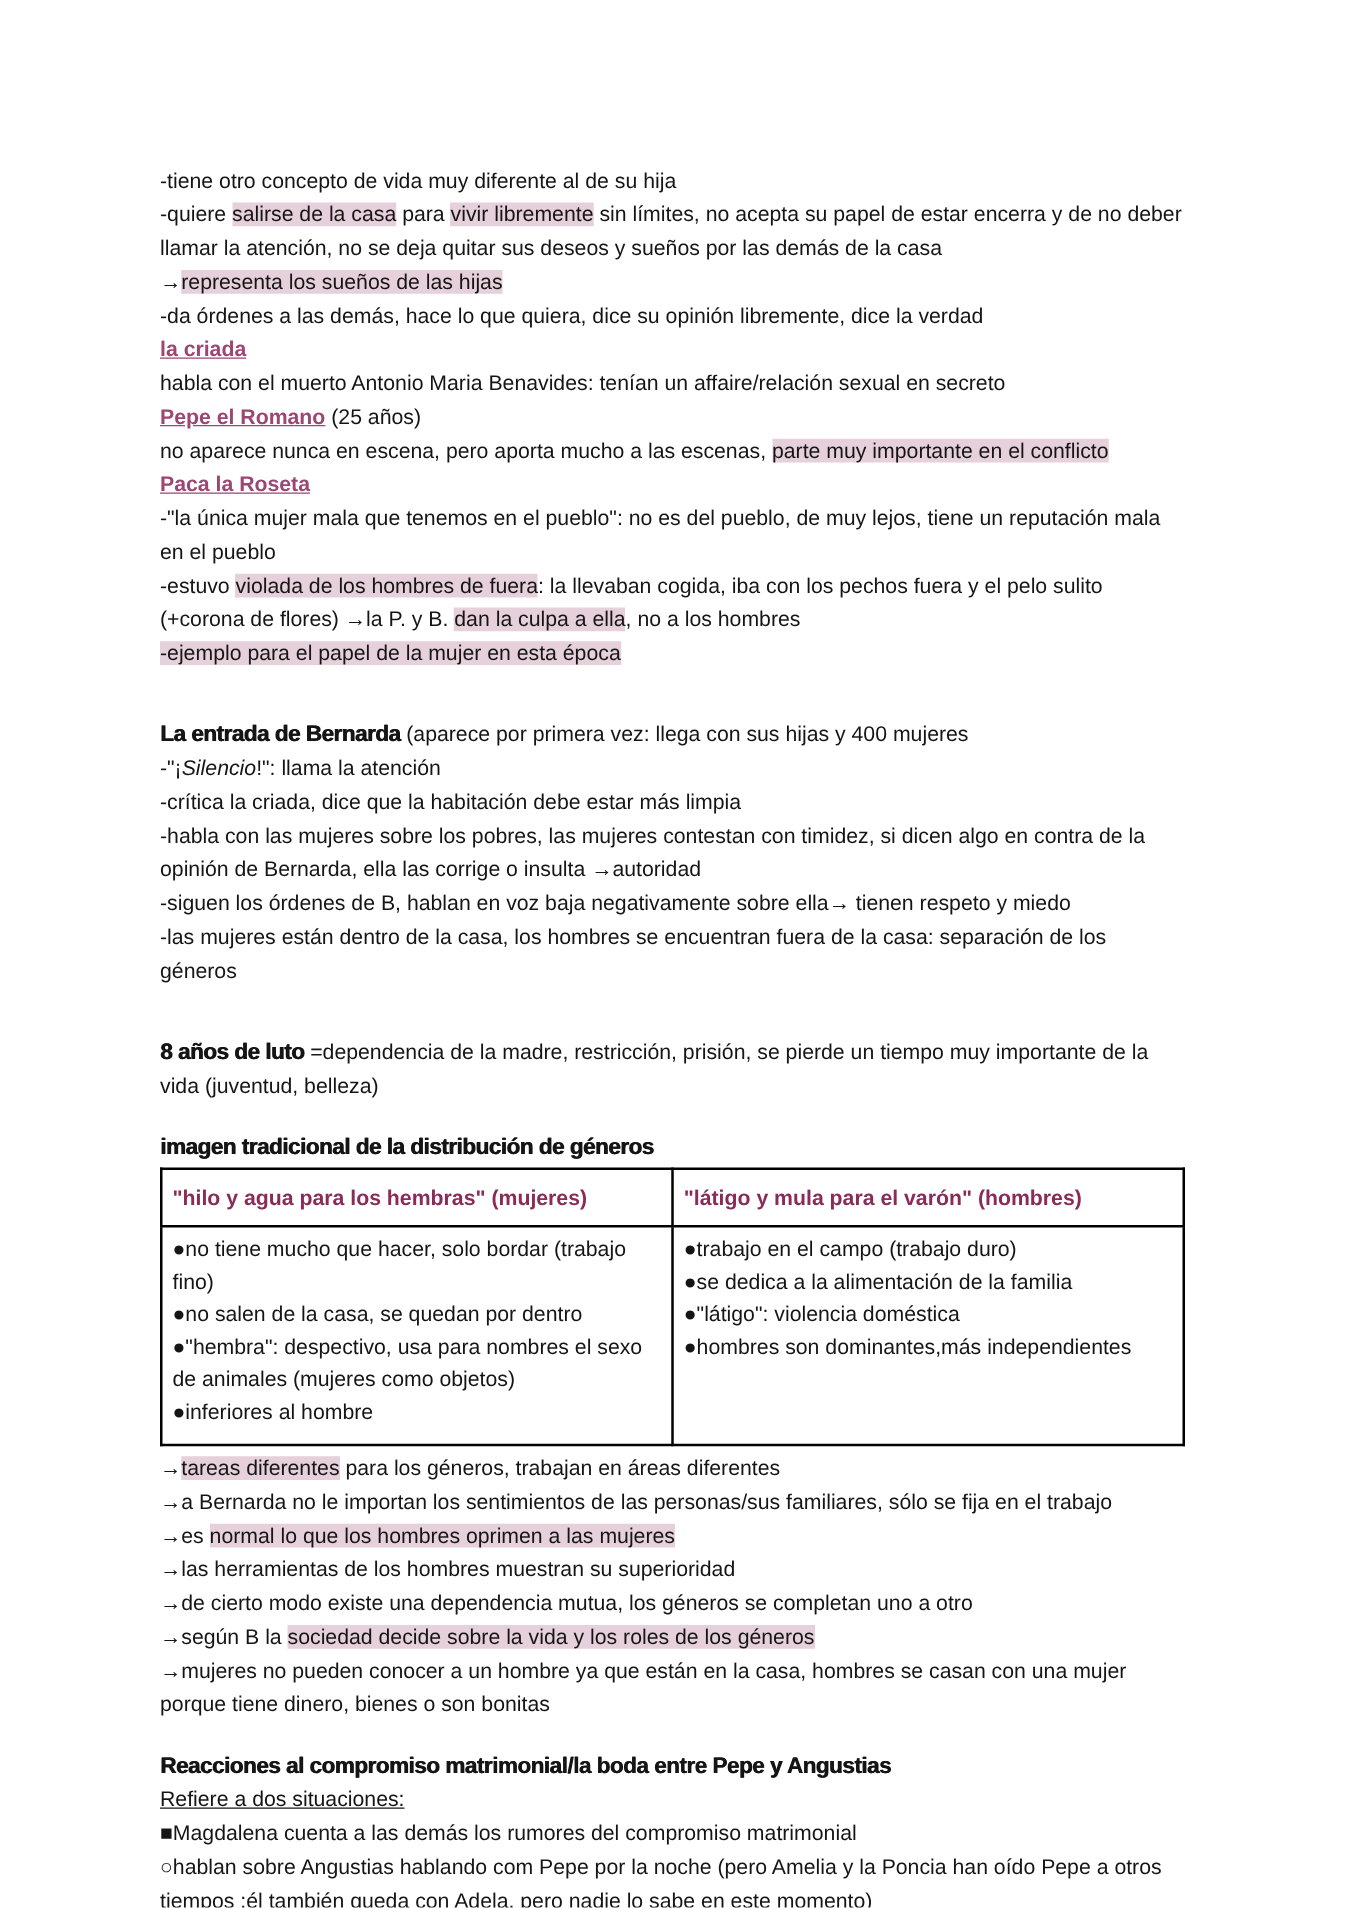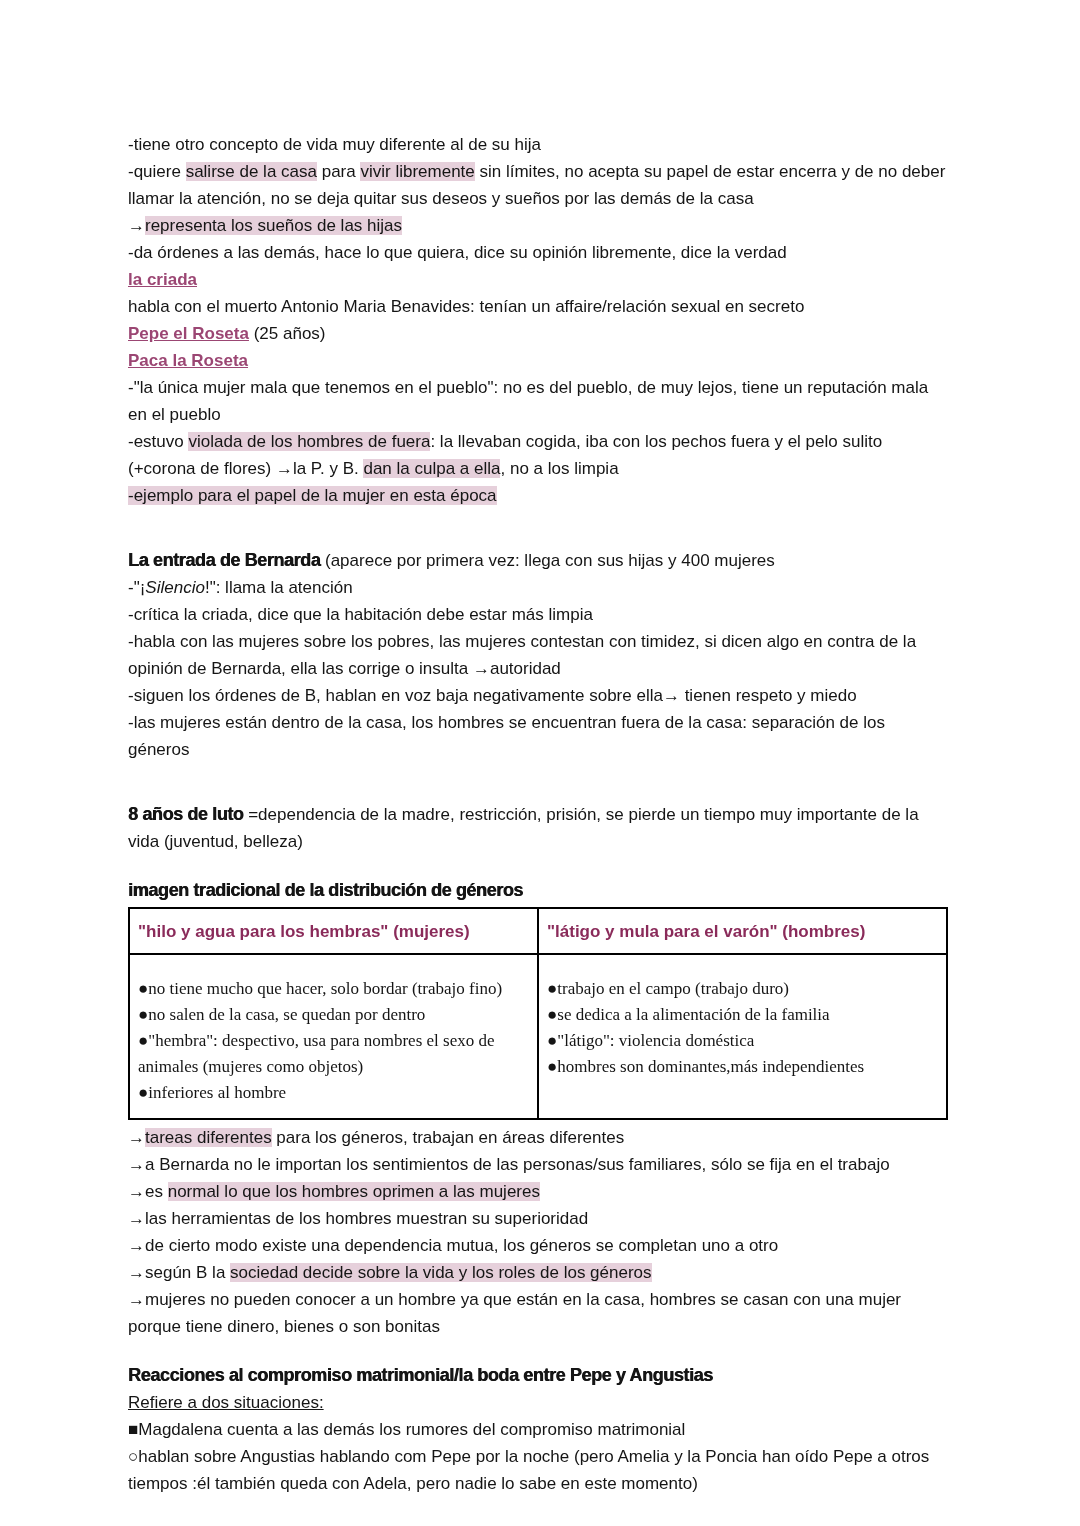--- a/index.html
+++ b/index.html
@@ -18,38 +18,39 @@
   .name{color:var(--name);font-weight:bold;text-decoration:underline;}
   .head{font-weight:bold;font-size:18px;letter-spacing:-0.4px;text-shadow:0.55px 0 0 currentColor;}
   .i{font-style:italic;}
   .u{text-decoration:underline;}
   .gap{width:100%;}
   table.roles{border-collapse:collapse;width:820px;table-layout:fixed;margin:3px 0 4px 0;}
   table.roles th,table.roles td{
     border:2px solid var(--border);vertical-align:top;text-align:left;
   }
   table.roles th{color:var(--th);font-size:17px;font-weight:bold;padding:9px 8px 8px 8px;}
-  table.roles td{padding:21px 8px 12px 8px;font-family:Liberation Serif, serif;}
+  table.roles td{padding:5px 8px 12px 8px;}
   table.roles td div{margin:0;line-height:26px;}
 </style>
 </head>
 <body>
 
 <div class="page">
   <div class="content">
       <div class="para"><span>-tiene otro concepto de vida muy diferente al de su hija</span></div>
       <div class="para"><span>-quiere </span><span class="hl">salirse de la casa</span><span> para </span><span class="hl">vivir libremente</span><span> sin límites, no acepta su papel de estar encerra y de no deber llamar la atención, no se deja quitar sus deseos y sueños por las demás de la casa</span></div>
       <div class="para"><span>→</span><span class="hl">representa los sueños de las hijas</span></div>
       <div class="para"><span>-da órdenes a las demás, hace lo que quiera, dice su opinión libremente, dice la verdad</span></div>
       <div class="para"><span class="name">la criada</span></div>
       <div class="para"><span>habla con el muerto Antonio Maria Benavides: tenían un affaire/relación sexual en secreto</span></div>
-      <div class="para"><span class="name">Pepe el Roseta</span><span> (25 años)</span></div>
+      <div class="para"><span class="name">Pepe el Romano</span><span> (25 años)</span></div>
+      <div class="para"><span>no aparece nunca en escena, pero aporta mucho a las escenas, </span><span class="hl">parte muy importante en el conflicto</span></div>
       <div class="para"><span class="name">Paca la Roseta</span></div>
       <div class="para"><span>-"la única mujer mala que tenemos en el pueblo": no es del pueblo, de muy lejos, tiene un reputación mala en el pueblo</span></div>
-      <div class="para"><span>-estuvo </span><span class="hl">violada de los hombres de fuera</span><span>: la llevaban cogida, iba con los pechos fuera y el pelo sulito (+corona de flores) →la P. y B. </span><span class="hl">dan la culpa a ella</span><span>, no a los limpia</span></div>
+      <div class="para"><span>-estuvo </span><span class="hl">violada de los hombres de fuera</span><span>: la llevaban cogida, iba con los pechos fuera y el pelo sulito (+corona de flores) →la P. y B. </span><span class="hl">dan la culpa a ella</span><span>, no a los hombres</span></div>
       <div class="para"><span class="hl">-ejemplo para el papel de la mujer en esta época</span></div>
       <div class="gap" style="height: 38px;"></div>
       <div class="para"><span class="head">La entrada de Bernarda</span><span> (aparece por primera vez: llega con sus hijas y 400 mujeres</span></div>
       <div class="para"><span>-"¡</span><span class="i">Silencio</span><span>!": llama la atención</span></div>
       <div class="para"><span>-crítica la criada, dice que la habitación debe estar más limpia</span></div>
       <div class="para"><span>-habla con las mujeres sobre los pobres, las mujeres contestan con timidez, si dicen algo en contra de la opinión de Bernarda, ella las corrige o insulta →autoridad</span></div>
       <div class="para"><span>-siguen los órdenes de B, hablan en voz baja negativamente sobre ella→ tienen respeto y miedo</span></div>
       <div class="para"><span>-las mujeres están dentro de la casa, los hombres se encuentran fuera de la casa: separación de los géneros</span></div>
       <div class="gap" style="height: 38px;"></div>
       <div class="para"><span class="head">8 años de luto</span><span> =dependencia de la madre, restricción, prisión, se pierde un tiempo muy importante de la vida (juventud, belleza)</span></div>

